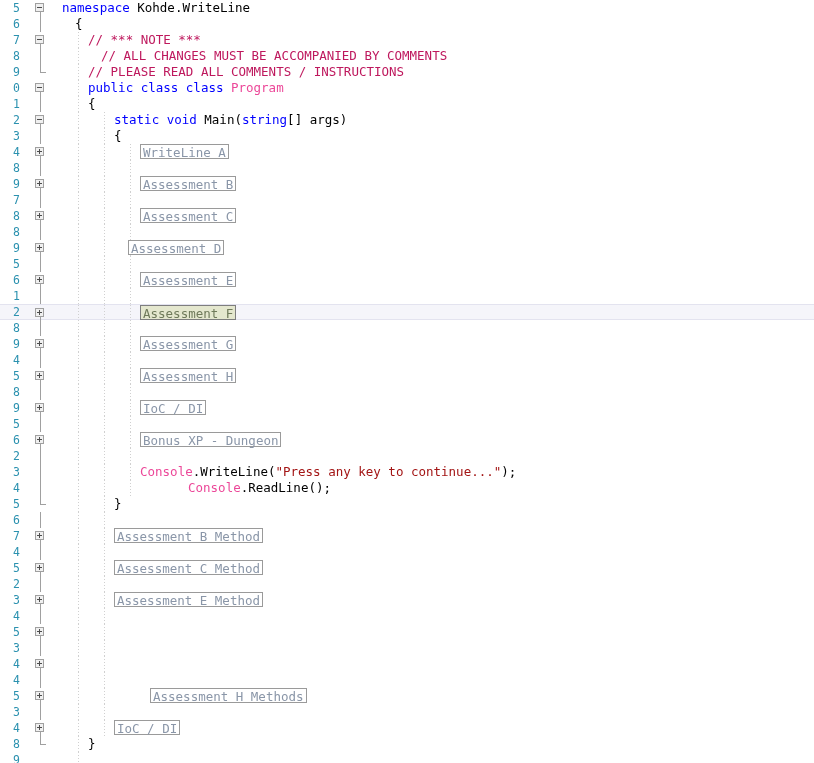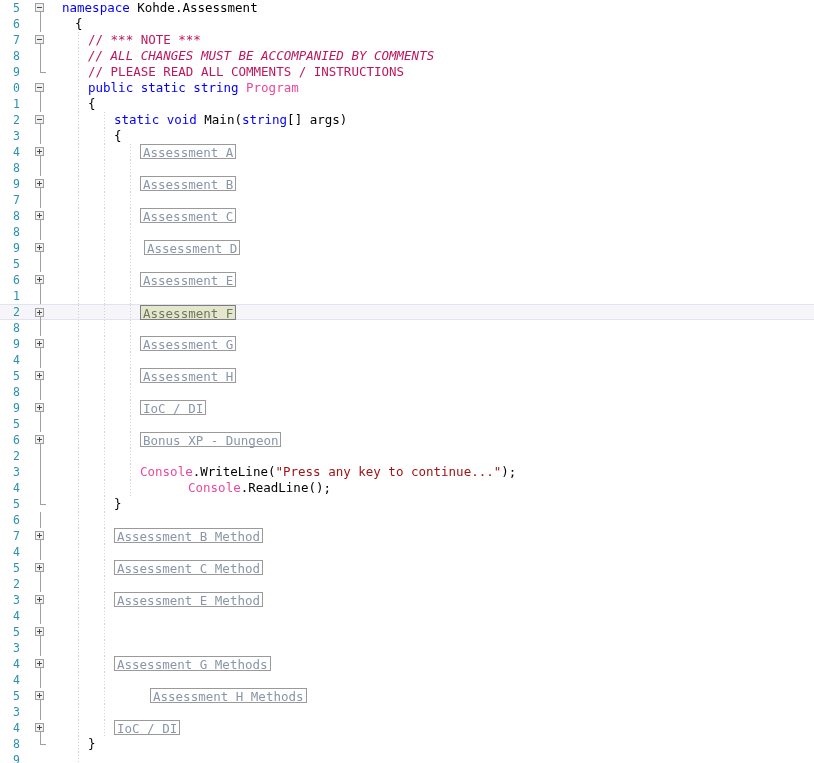--- a/index.html
+++ b/index.html
@@ -124,36 +124,36 @@
   .collapsed.sel{
     background:#e4e7ce;
     color:#6f7a5a;
     border-color:#7e7e7e;
   }
 </style>
 </head>
 <body>
 
 <div id="editor">
-    <div class="row"><div class="gutter"><span>5</span></div><div class="foldmargin"><div class="foldline half-bot"></div><div class="foldbox"></div></div><div class="code" style="left: 62px;"><span class="kw">namespace</span><span class="pl"> Kohde.Assessment</span></div></div>
+    <div class="row"><div class="gutter"><span>5</span></div><div class="foldmargin"><div class="foldline half-bot"></div><div class="foldbox"></div></div><div class="code" style="left: 62px;"><span class="kw">namespace</span><span class="pl"> Kohde.WriteLine</span></div></div>
     <div class="row"><div class="gutter"><span>6</span></div><div class="foldmargin"><div class="foldline"></div></div><div class="code" style="left: 75px;"><span class="pl">{</span></div></div>
     <div class="row"><div class="gutter"><span>7</span></div><div class="foldmargin"><div class="foldline half-bot"></div><div class="foldbox"></div></div><div class="guide" style="left: 78px;"></div><div class="code" style="left: 88px;"><span class="cm">// *** NOTE ***</span></div></div>
-    <div class="row"><div class="gutter"><span>8</span></div><div class="foldmargin"><div class="foldline"></div></div><div class="guide" style="left: 78px;"></div><div class="code" style="left: 88px; font-style: italic;"><span class="cm">// ALL CHANGES MUST BE ACCOMPANIED BY COMMENTS</span></div></div>
+    <div class="row"><div class="gutter"><span>8</span></div><div class="foldmargin"><div class="foldline"></div></div><div class="guide" style="left: 78px;"></div><div class="code" style="left: 101px;"><span class="cm">// ALL CHANGES MUST BE ACCOMPANIED BY COMMENTS</span></div></div>
     <div class="row"><div class="gutter"><span>9</span></div><div class="foldmargin"><div class="foldline elbow"></div></div><div class="guide" style="left: 78px;"></div><div class="code" style="left: 88px;"><span class="cm">// PLEASE READ ALL COMMENTS / INSTRUCTIONS</span></div></div>
-    <div class="row"><div class="gutter"><span>0</span></div><div class="foldmargin"><div class="foldline half-bot"></div><div class="foldbox"></div></div><div class="guide" style="left: 78px;"></div><div class="code" style="left: 88px;"><span class="kw">public static string</span><span class="ty"> Program</span></div></div>
+    <div class="row"><div class="gutter"><span>0</span></div><div class="foldmargin"><div class="foldline half-bot"></div><div class="foldbox"></div></div><div class="guide" style="left: 78px;"></div><div class="code" style="left: 88px;"><span class="kw">public class class</span><span class="ty"> Program</span></div></div>
     <div class="row"><div class="gutter"><span>1</span></div><div class="foldmargin"><div class="foldline"></div></div><div class="guide" style="left: 78px;"></div><div class="code" style="left: 88px;"><span class="pl">{</span></div></div>
     <div class="row"><div class="gutter"><span>2</span></div><div class="foldmargin"><div class="foldline half-bot"></div><div class="foldbox"></div></div><div class="guide" style="left: 78px;"></div><div class="guide" style="left: 104px;"></div><div class="code" style="left: 114px;"><span class="kw">static void</span><span class="pl"> Main(</span><span class="kw">string</span><span class="pl">[] args)</span></div></div>
     <div class="row"><div class="gutter"><span>3</span></div><div class="foldmargin"><div class="foldline"></div></div><div class="guide" style="left: 78px;"></div><div class="guide" style="left: 104px;"></div><div class="code" style="left: 114px;"><span class="pl">{</span></div></div>
-    <div class="row"><div class="gutter"><span>4</span></div><div class="foldmargin"><div class="foldline half-bot"></div><div class="foldbox plus"></div></div><div class="guide" style="left: 78px;"></div><div class="guide" style="left: 104px;"></div><div class="guide" style="left: 130px;"></div><div class="code" style="left: 140px;"><span class="collapsed">Assessment A</span></div></div>
+    <div class="row"><div class="gutter"><span>4</span></div><div class="foldmargin"><div class="foldline half-bot"></div><div class="foldbox plus"></div></div><div class="guide" style="left: 78px;"></div><div class="guide" style="left: 104px;"></div><div class="guide" style="left: 130px;"></div><div class="code" style="left: 140px;"><span class="collapsed">WriteLine A</span></div></div>
     <div class="row"><div class="gutter"><span>8</span></div><div class="foldmargin"><div class="foldline"></div></div><div class="guide" style="left: 78px;"></div><div class="guide" style="left: 104px;"></div><div class="guide" style="left: 130px;"></div></div>
     <div class="row"><div class="gutter"><span>9</span></div><div class="foldmargin"><div class="foldline half-bot"></div><div class="foldbox plus"></div></div><div class="guide" style="left: 78px;"></div><div class="guide" style="left: 104px;"></div><div class="guide" style="left: 130px;"></div><div class="code" style="left: 140px;"><span class="collapsed">Assessment B</span></div></div>
     <div class="row"><div class="gutter"><span>7</span></div><div class="foldmargin"><div class="foldline"></div></div><div class="guide" style="left: 78px;"></div><div class="guide" style="left: 104px;"></div><div class="guide" style="left: 130px;"></div></div>
     <div class="row"><div class="gutter"><span>8</span></div><div class="foldmargin"><div class="foldline half-bot"></div><div class="foldbox plus"></div></div><div class="guide" style="left: 78px;"></div><div class="guide" style="left: 104px;"></div><div class="guide" style="left: 130px;"></div><div class="code" style="left: 140px;"><span class="collapsed">Assessment C</span></div></div>
     <div class="row"><div class="gutter"><span>8</span></div><div class="foldmargin"><div class="foldline"></div></div><div class="guide" style="left: 78px;"></div><div class="guide" style="left: 104px;"></div><div class="guide" style="left: 130px;"></div></div>
-    <div class="row"><div class="gutter"><span>9</span></div><div class="foldmargin"><div class="foldline half-bot"></div><div class="foldbox plus"></div></div><div class="guide" style="left: 78px;"></div><div class="guide" style="left: 104px;"></div><div class="guide" style="left: 130px;"></div><div class="code" style="left: 144px; text-align: right;"><span class="collapsed">Assessment D</span></div></div>
+    <div class="row"><div class="gutter"><span>9</span></div><div class="foldmargin"><div class="foldline half-bot"></div><div class="foldbox plus"></div></div><div class="guide" style="left: 78px;"></div><div class="guide" style="left: 104px;"></div><div class="guide" style="left: 130px;"></div><div class="code" style="left: 128px; text-align: right;"><span class="collapsed">Assessment D</span></div></div>
     <div class="row"><div class="gutter"><span>5</span></div><div class="foldmargin"><div class="foldline"></div></div><div class="guide" style="left: 78px;"></div><div class="guide" style="left: 104px;"></div><div class="guide" style="left: 130px;"></div></div>
     <div class="row"><div class="gutter"><span>6</span></div><div class="foldmargin"><div class="foldline half-bot"></div><div class="foldbox plus"></div></div><div class="guide" style="left: 78px;"></div><div class="guide" style="left: 104px;"></div><div class="guide" style="left: 130px;"></div><div class="code" style="left: 140px;"><span class="collapsed">Assessment E</span></div></div>
     <div class="row"><div class="gutter"><span>1</span></div><div class="foldmargin"><div class="foldline"></div></div><div class="guide" style="left: 78px;"></div><div class="guide" style="left: 104px;"></div><div class="guide" style="left: 130px;"></div></div>
     <div class="row current"><div class="gutter"><span>2</span></div><div class="foldmargin"><div class="foldline half-bot"></div><div class="foldbox plus"></div></div><div class="guide" style="left: 78px;"></div><div class="guide" style="left: 104px;"></div><div class="guide" style="left: 130px;"></div><div class="code" style="left: 140px;"><span class="collapsed sel">Assessment F</span></div></div>
     <div class="row"><div class="gutter"><span>8</span></div><div class="foldmargin"><div class="foldline"></div></div><div class="guide" style="left: 78px;"></div><div class="guide" style="left: 104px;"></div><div class="guide" style="left: 130px;"></div></div>
     <div class="row"><div class="gutter"><span>9</span></div><div class="foldmargin"><div class="foldline half-bot"></div><div class="foldbox plus"></div></div><div class="guide" style="left: 78px;"></div><div class="guide" style="left: 104px;"></div><div class="guide" style="left: 130px;"></div><div class="code" style="left: 140px;"><span class="collapsed">Assessment G</span></div></div>
     <div class="row"><div class="gutter"><span>4</span></div><div class="foldmargin"><div class="foldline"></div></div><div class="guide" style="left: 78px;"></div><div class="guide" style="left: 104px;"></div><div class="guide" style="left: 130px;"></div></div>
     <div class="row"><div class="gutter"><span>5</span></div><div class="foldmargin"><div class="foldline half-bot"></div><div class="foldbox plus"></div></div><div class="guide" style="left: 78px;"></div><div class="guide" style="left: 104px;"></div><div class="guide" style="left: 130px;"></div><div class="code" style="left: 140px;"><span class="collapsed">Assessment H</span></div></div>
     <div class="row"><div class="gutter"><span>8</span></div><div class="foldmargin"><div class="foldline"></div></div><div class="guide" style="left: 78px;"></div><div class="guide" style="left: 104px;"></div><div class="guide" style="left: 130px;"></div></div>
     <div class="row"><div class="gutter"><span>9</span></div><div class="foldmargin"><div class="foldline half-bot"></div><div class="foldbox plus"></div></div><div class="guide" style="left: 78px;"></div><div class="guide" style="left: 104px;"></div><div class="guide" style="left: 130px;"></div><div class="code" style="left: 140px;"><span class="collapsed">IoC / DI</span></div></div>
@@ -165,20 +165,20 @@
     <div class="row"><div class="gutter"><span>5</span></div><div class="foldmargin"><div class="foldline elbow"></div></div><div class="guide" style="left: 78px;"></div><div class="guide" style="left: 104px;"></div><div class="code" style="left: 114px;"><span class="pl">}</span></div></div>
     <div class="row"><div class="gutter"><span>6</span></div><div class="foldmargin"><div class="foldline"></div></div><div class="guide" style="left: 78px;"></div><div class="guide" style="left: 104px;"></div></div>
     <div class="row"><div class="gutter"><span>7</span></div><div class="foldmargin"><div class="foldline half-bot"></div><div class="foldbox plus"></div></div><div class="guide" style="left: 78px;"></div><div class="guide" style="left: 104px;"></div><div class="code" style="left: 114px;"><span class="collapsed">Assessment B Method</span></div></div>
     <div class="row"><div class="gutter"><span>4</span></div><div class="foldmargin"><div class="foldline"></div></div><div class="guide" style="left: 78px;"></div><div class="guide" style="left: 104px;"></div></div>
     <div class="row"><div class="gutter"><span>5</span></div><div class="foldmargin"><div class="foldline half-bot"></div><div class="foldbox plus"></div></div><div class="guide" style="left: 78px;"></div><div class="guide" style="left: 104px;"></div><div class="code" style="left: 114px;"><span class="collapsed">Assessment C Method</span></div></div>
     <div class="row"><div class="gutter"><span>2</span></div><div class="foldmargin"><div class="foldline"></div></div><div class="guide" style="left: 78px;"></div><div class="guide" style="left: 104px;"></div></div>
     <div class="row"><div class="gutter"><span>3</span></div><div class="foldmargin"><div class="foldline half-bot"></div><div class="foldbox plus"></div></div><div class="guide" style="left: 78px;"></div><div class="guide" style="left: 104px;"></div><div class="code" style="left: 114px;"><span class="collapsed">Assessment E Method</span></div></div>
     <div class="row"><div class="gutter"><span>4</span></div><div class="foldmargin"><div class="foldline"></div></div><div class="guide" style="left: 78px;"></div><div class="guide" style="left: 104px;"></div></div>
     <div class="row"><div class="gutter"><span>5</span></div><div class="foldmargin"><div class="foldline half-bot"></div><div class="foldbox plus"></div></div><div class="guide" style="left: 78px;"></div><div class="guide" style="left: 104px;"></div></div>
     <div class="row"><div class="gutter"><span>3</span></div><div class="foldmargin"><div class="foldline"></div></div><div class="guide" style="left: 78px;"></div><div class="guide" style="left: 104px;"></div></div>
-    <div class="row"><div class="gutter"><span>4</span></div><div class="foldmargin"><div class="foldline half-bot"></div><div class="foldbox plus"></div></div><div class="guide" style="left: 78px;"></div><div class="guide" style="left: 104px;"></div><div class="code" style="left: 114px;"><span class="collapsed">Assessment G Methods</span></div></div>
+    <div class="row"><div class="gutter"><span>4</span></div><div class="foldmargin"><div class="foldline half-bot"></div><div class="foldbox plus"></div></div><div class="guide" style="left: 78px;"></div><div class="guide" style="left: 104px;"></div></div>
     <div class="row"><div class="gutter"><span>4</span></div><div class="foldmargin"><div class="foldline"></div></div><div class="guide" style="left: 78px;"></div><div class="guide" style="left: 104px;"></div></div>
     <div class="row"><div class="gutter"><span>5</span></div><div class="foldmargin"><div class="foldline half-bot"></div><div class="foldbox plus"></div></div><div class="guide" style="left: 78px;"></div><div class="guide" style="left: 104px;"></div><div class="code" style="left: 114px; margin-left: 36px;"><span class="collapsed">Assessment H Methods</span></div></div>
     <div class="row"><div class="gutter"><span>3</span></div><div class="foldmargin"><div class="foldline"></div></div><div class="guide" style="left: 78px;"></div><div class="guide" style="left: 104px;"></div></div>
     <div class="row"><div class="gutter"><span>4</span></div><div class="foldmargin"><div class="foldline half-bot"></div><div class="foldbox plus"></div></div><div class="guide" style="left: 78px;"></div><div class="guide" style="left: 104px;"></div><div class="code" style="left: 114px;"><span class="collapsed">IoC / DI</span></div></div>
     <div class="row"><div class="gutter"><span>8</span></div><div class="foldmargin"><div class="foldline elbow"></div></div><div class="guide" style="left: 78px;"></div><div class="code" style="left: 88px;"><span class="pl">}</span></div></div>
     <div class="row"><div class="gutter"><span>9</span></div><div class="foldmargin"></div><div class="guide" style="left: 78px;"></div></div>
   </div>
 
 </body></html>

